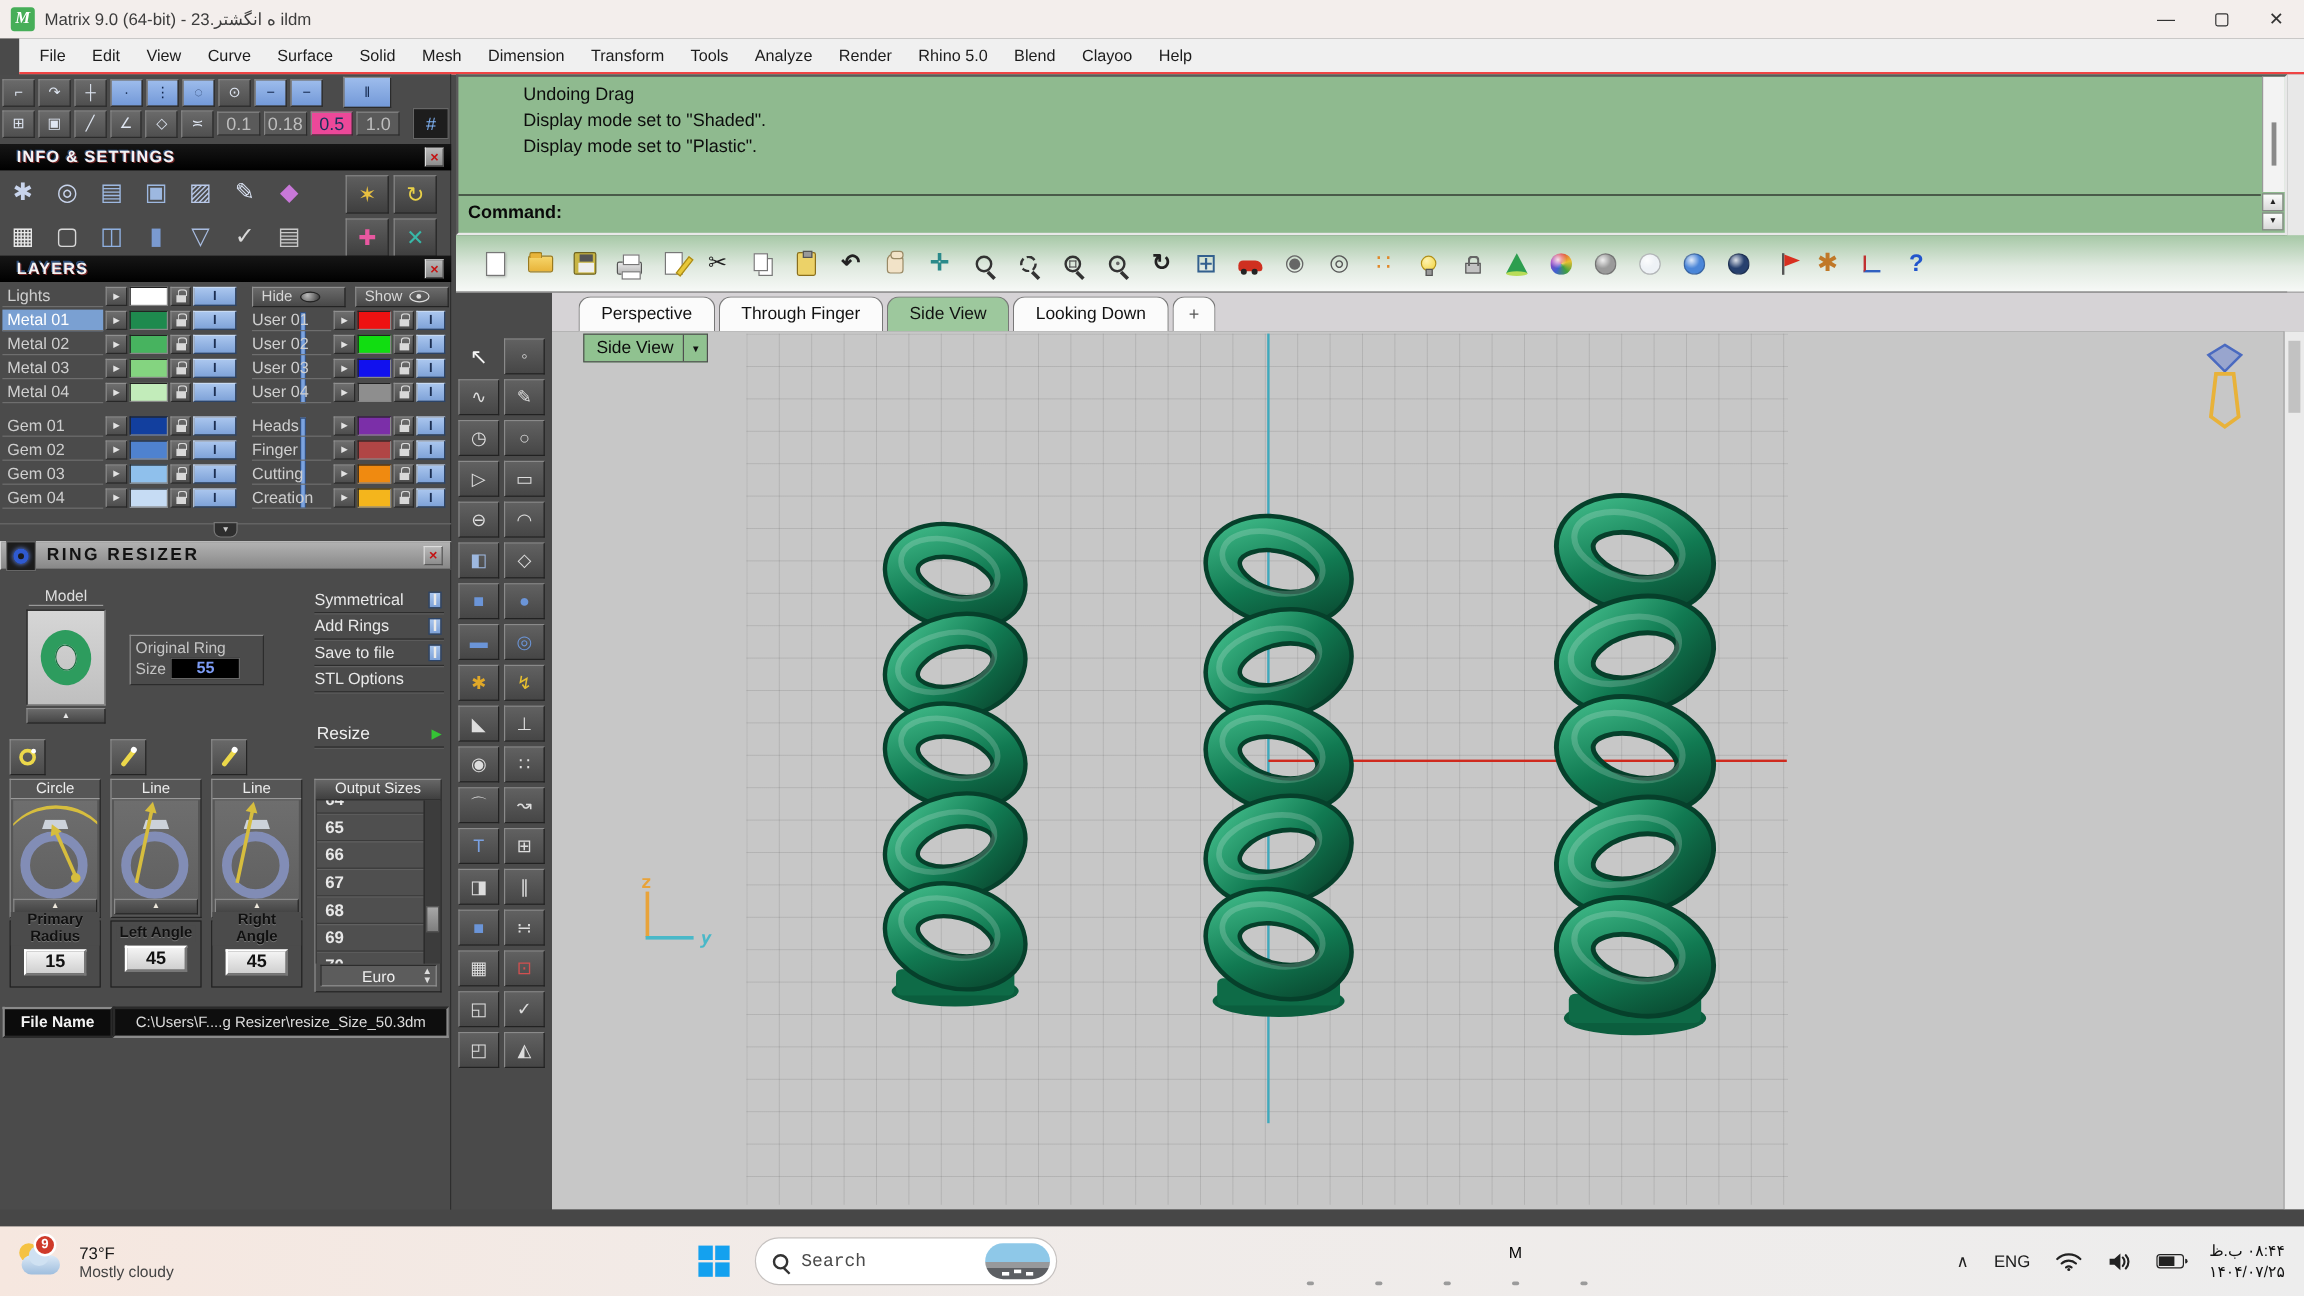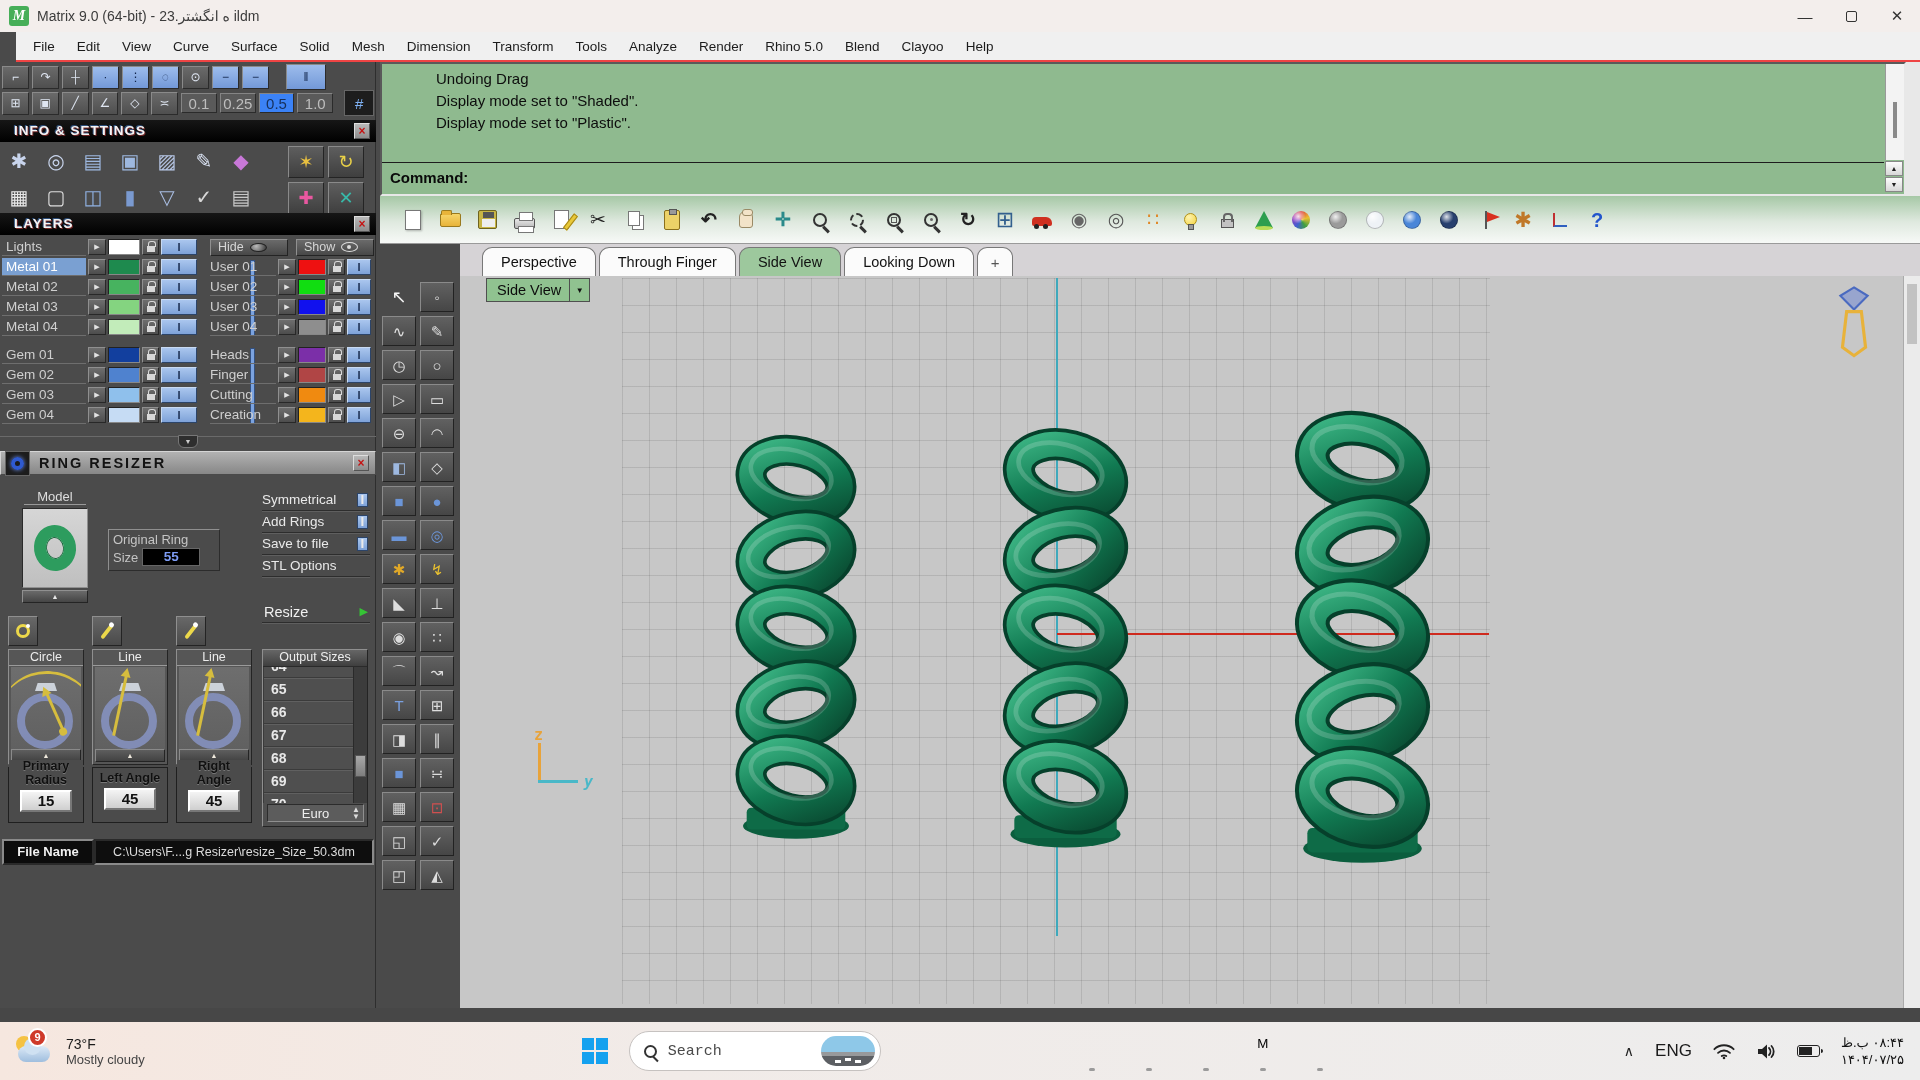--- a/index.html
+++ b/index.html
@@ -24,21 +24,21 @@
   .hdrbar { position:absolute; left:0; width:376px; height:22px; background:linear-gradient(#161616,#000); color:#f4f4f4; font-weight:bold; font-size:13.5px; letter-spacing:1px; padding:3px 0 0 14px; text-shadow:1px 1px 0 rgba(200,60,60,.55), -1px -1px 0 rgba(70,130,210,.55); }
   .hdr-x { position:absolute; right:6px; top:3px; width:16px; height:16px; background:linear-gradient(#b9b9b9,#8d8d8d); border:1px solid; border-color:#ddd #555 #555 #ddd; color:#c41414; font:bold 12px/13px "Liberation Sans",sans-serif; text-align:center; padding:0; }
 
   
   #snapbar { position:absolute; left:2px; top:2px; width:372px; height:54px; }
   .snaprow { display:flex; gap:3px; align-items:center; height:26px; }
   .snapbtn { width:27px; height:23px; background:linear-gradient(#6a6a6a,#4f4f4f); border:1px solid; border-color:#8a8a8a #2b2b2b #2b2b2b #8a8a8a; color:#dfe6f2; font-size:12px; line-height:1; display:flex; align-items:center; justify-content:center; padding:0; }
   .snapbtn.active { background:linear-gradient(#9dbcec,#7399d8); color:#10244a; }
   .snapbtn.wide { width:40px; margin-left:14px; height:26px; }
   .snapval { width:36px; height:20px; background:#5a5a5a; border:1px solid; border-color:#858585 #2b2b2b #2b2b2b #858585; color:#bdbdbd; font-size:15px; padding:0; }
-  .snapval.active { background:#3b82f6; color:#16305c; }
+  .snapval.active { background:#ec4899; color:#16305c; }
   .gridbtn { width:30px; height:26px; margin-left:8px; background:#1d1d1d; border:1px solid #666; color:#7fb2f5; font-size:15px; padding:0; }
 
   
   .iconrow { position:absolute; display:flex; gap:7px; }
   .pico { width:30px; height:30px; border:none; background:transparent; font-size:20px; line-height:1; color:#b9c9e8; display:flex; align-items:center; justify-content:center; padding:0; }
   #info-side { position:absolute; left:288px; top:84px; width:82px; display:flex; flex-wrap:wrap; gap:4px; }
   #info-side .pico { width:36px; height:32px; background:linear-gradient(#5e5e5e,#3f3f3f); border:1px solid; border-color:#8a8a8a #242424 #242424 #8a8a8a; font-size:18px; }
 
   
   #layersbody { position:absolute; left:0; top:176px; width:376px; height:196px; overflow:hidden; }
@@ -233,21 +233,21 @@
   #searchbox .mag::after { content:""; position:absolute; bottom:-4px; right:-4px; width:7px; height:2px; background:#333; transform:rotate(45deg); }
   #searchbox .stext { margin-left:11px; font-size:15px; color:#4a4a4a; flex:1; }
   #searchimg { width:54px; height:30px; border-radius:15px; background:linear-gradient(#8ec8e8 0 52%, #97999b 52% 68%, #5c5f63 68%); position:relative; overflow:hidden; }
   #searchimg::after { content:""; position:absolute; left:24px; top:22px; width:6px; height:3px; background:#fff; box-shadow:0 0 0 0 #fff, -10px 2px 0 #fff, 10px 2px 0 #fff; }
   #taskicons { display:flex; align-items:center; gap:21px; margin-left:22px; }
   .tico { position:relative; width:36px; height:44px; background:transparent; border:none; display:flex; align-items:center; justify-content:center; }
   .tico.has-dot::after { content:""; position:absolute; bottom:2px; left:15px; width:6px; height:3px; border-radius:2px; background:#9b9b9b; }
   .ic { width:30px; height:30px; position:relative; }
   #tray { margin-left:auto; display:flex; align-items:center; gap:21px; padding-right:16px; }
   #tray .chev { font-size:14px; color:#222; background:transparent; border:none; }
-  #tray .lang { font-size:17px; color:#1a1a1a; background:transparent; border:none; }
+  #tray .lang { font-size:14px; color:#1a1a1a; background:transparent; border:none; }
   .trayico { background:transparent; border:none; display:flex; align-items:center; }
   #battery { position:relative; width:23px; height:12px; border:1.6px solid #222; border-radius:3px; }
   #battery::after { content:""; position:absolute; right:-4.5px; top:2.5px; width:2.5px; height:4px; background:#222; border-radius:0 2px 2px 0; }
   #battery .fill { position:absolute; left:1px; top:1px; bottom:1px; width:13px; background:#222; }
   #clock { text-align:right; font-size:13px; color:#111; line-height:17px; }
 </style>
 </head>
 <body>
 
 <svg width="0" height="0" style="position:absolute">
@@ -366,21 +366,21 @@
         <button class="snapbtn">
           <span class="glyph">∠</span>
         </button>
         <button class="snapbtn">
           <span class="glyph">◇</span>
         </button>
         <button class="snapbtn">
           <span class="glyph">≍</span>
         </button>
       <button class="snapval">0.1</button>
-        <button class="snapval">0.25</button>
+        <button class="snapval">0.18</button>
         <button class="snapval active">0.5</button>
         <button class="snapval">1.0</button>
       <button class="gridbtn">#</button>
     </div>
   </div>
 
   <div class="hdrbar" style="top:58px;">
     <span>INFO &amp; SETTINGS</span>
     <button class="hdr-x">×</button>
   </div>

